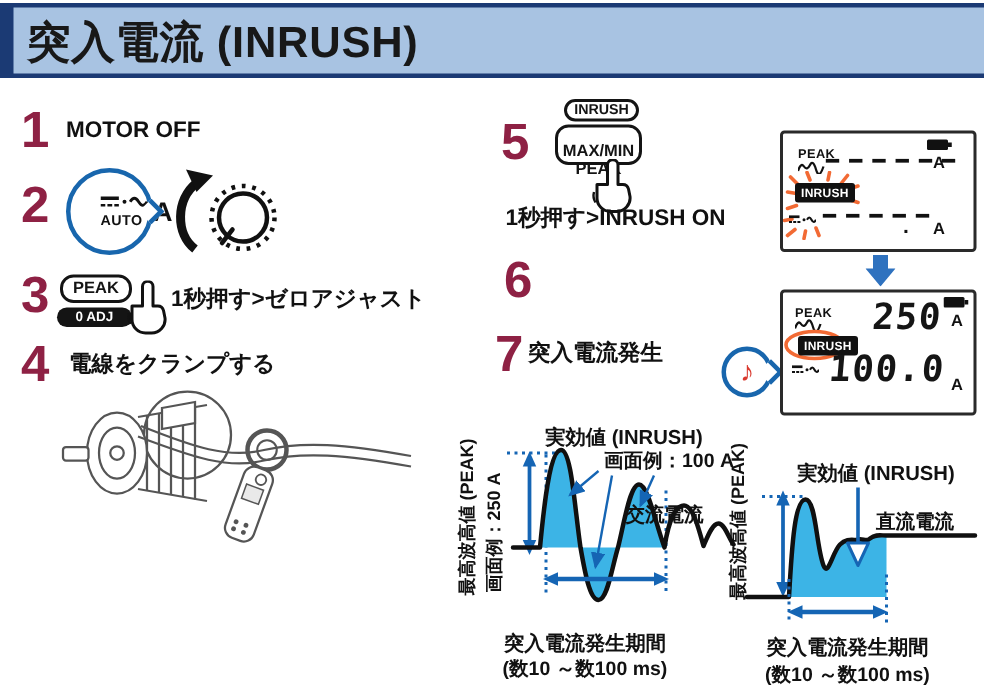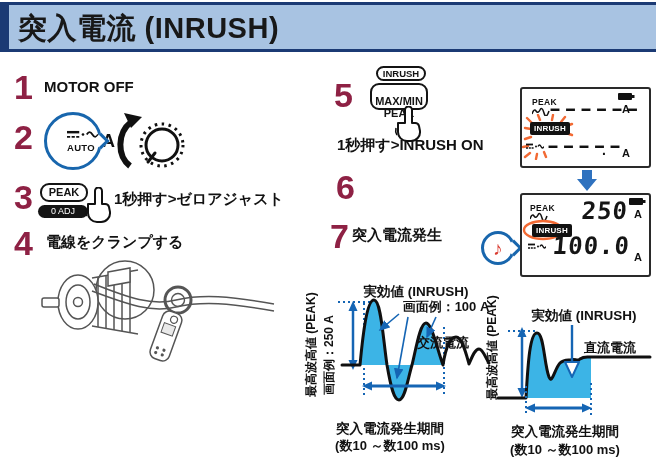--- a/index.html
+++ b/index.html
@@ -35,21 +35,21 @@
   .bub-col{display:flex;flex-direction:column;align-items:flex-start;margin-left:36px;}
   .bub-auto{font-size:9.5px;font-weight:bold;letter-spacing:.3px;margin-top:1px;}
   .bub-A{font-size:18px;font-weight:bold;}
   #dial-icon{left:110px;top:112px;}
 
   
   .keybtn{border:2.5px solid #141414;border-radius:9px;background:#fff;color:#141414;
           font-weight:bold;text-align:center;box-sizing:border-box;}
   #shift-btn{left:40px;top:183px;width:48px;height:19px;font-size:11px;line-height:14px;}
   #adj-badge{left:38px;top:205px;width:50px;height:13px;background:#141414;color:#fff;
-          font-size:9px;font-weight:normal;text-align:center;line-height:13px;border-radius:7px;}
+          font-size:9px;font-weight:bold;text-align:center;line-height:13px;border-radius:7px;}
   #hand3{left:82px;top:187px;} #hand5{left:392px;top:106px;}
   #inrush-pill{left:376px;top:66px;width:50px;height:15px;font-size:9.5px;line-height:11px;border-width:2px;}
   #maxmin-btn{left:370px;top:83px;width:58px;height:27px;font-size:11px;line-height:11.5px;padding-top:11px;}
 
   
   #motor-illo{left:34px;top:250px;}
   #info-box{left:12px;top:371px;width:300px;height:86px;box-sizing:border-box;
             border:2.5px solid #3f9cd6;border-radius:10px;background:#d2ebfa;padding:7px 0 0 13px;}
   .info-line{font-size:13.5px;color:#1a1a1a;line-height:19px;white-space:nowrap;}
 

